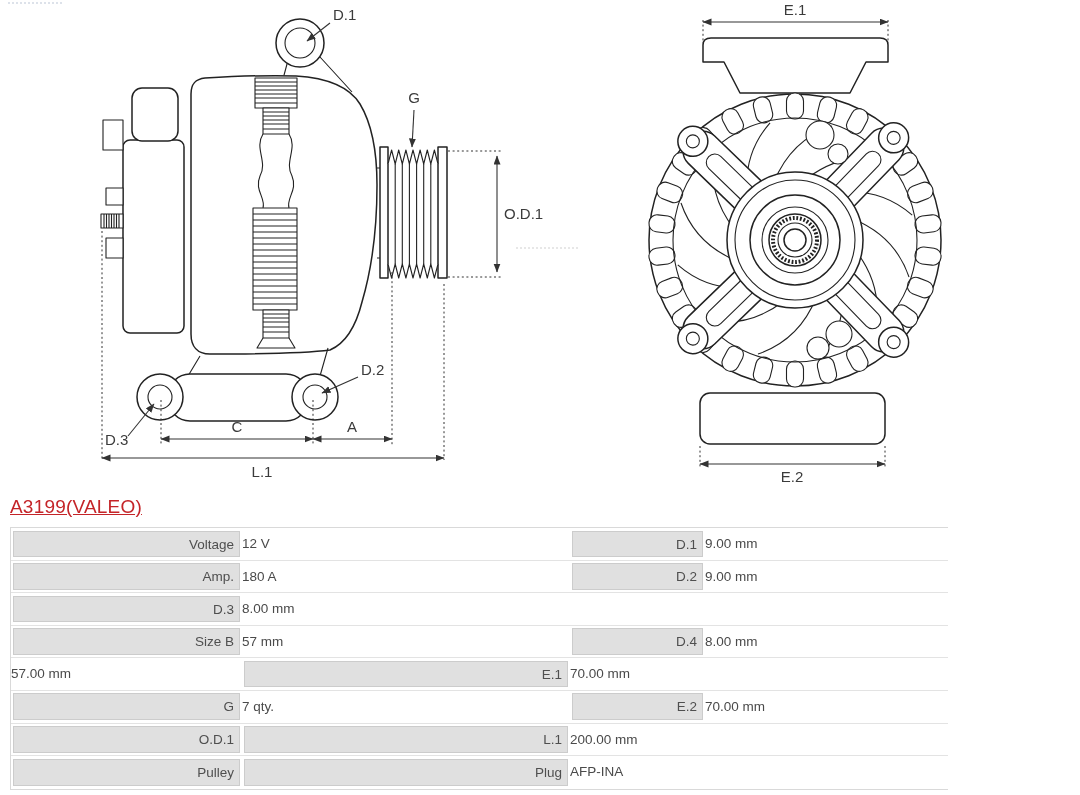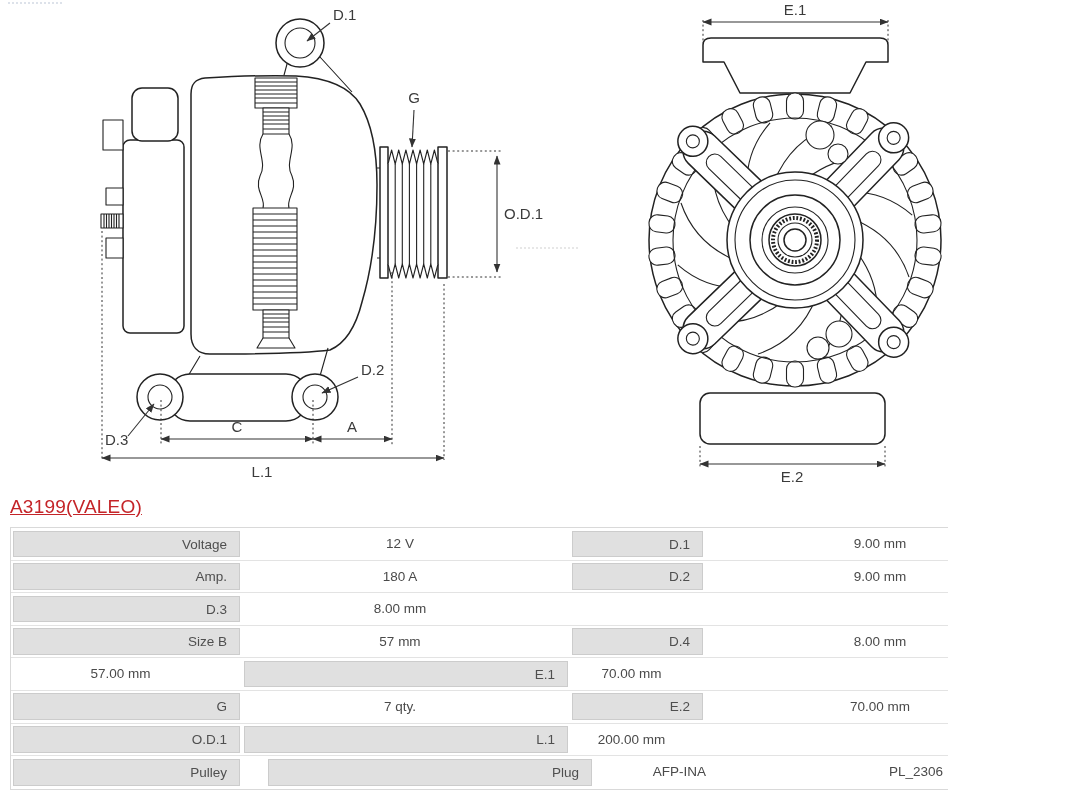--- a/index.html
+++ b/index.html
@@ -14,26 +14,26 @@
   .wm{stroke:#cfcfcf;stroke-width:1;stroke-dasharray:2 2;}
   .art{stroke:#ccd4e0;stroke-width:2;stroke-dasharray:2 2;opacity:.65;}
 
   .part-heading{position:absolute;left:10px;top:496px;margin:0;font-size:19px;
                 font-weight:400;color:#c42428;letter-spacing:.2px;text-decoration:underline;}
 
   .spec-table{position:absolute;left:10px;top:527px;width:1058px;box-sizing:border-box;
               border:1px solid #d9d9d9;font-size:13.5px;color:#4a4a4a;}
   .spec-row{display:grid;grid-template-columns:231px 328px 135px auto;height:32.6px;
             box-sizing:border-box;border-bottom:1px solid #e3e3e3;}
-  .spec-row:last-child{border-bottom:none;gap:24px;}
+  .spec-row:last-child{border-bottom:none;}
   .cell{box-sizing:border-box;overflow:hidden;}
   .cell.label{padding:2.5px 2px;background:#fff;}
   .label-inner{height:100%;box-sizing:border-box;background:#e0e0e0;border:1px solid #cccccc;
-               text-align:right;padding-right:12px;line-height:25px;color:#4f4f4f;}
-  .cell.value{text-align:center;padding-right:12px;line-height:31px;background:#fff;color:#4a4a4a;}
+               text-align:right;padding-right:5px;line-height:25px;color:#4f4f4f;}
+  .cell.value{text-align:left;padding-right:12px;line-height:31px;background:#fff;color:#4a4a4a;}
 </style>
 </head>
 <body>
 
 <div class="page">
 
   <svg width="1080" height="495" viewBox="0 0 1080 495">
     <defs>
       <marker id="ah" markerWidth="10" markerHeight="8" refX="8.5" refY="3.5" orient="auto-start-reverse" markerUnits="userSpaceOnUse">
         <path d="M0,0 L9,3.5 L0,7 Z" fill="#333"></path>
@@ -271,17 +271,16 @@
       <div class="cell value">200.00 mm</div>
     </div>
     <div class="spec-row">
       <div class="cell label">
           <div class="label-inner">Pulley</div>
         </div>
       <div class="cell label">
           <div class="label-inner">Plug</div>
         </div>
       <div class="cell value">AFP-INA</div>
-      <div class="cell value">PL_2306</div>
     </div>
   </div>
 
 </div>
 
 </body></html>

